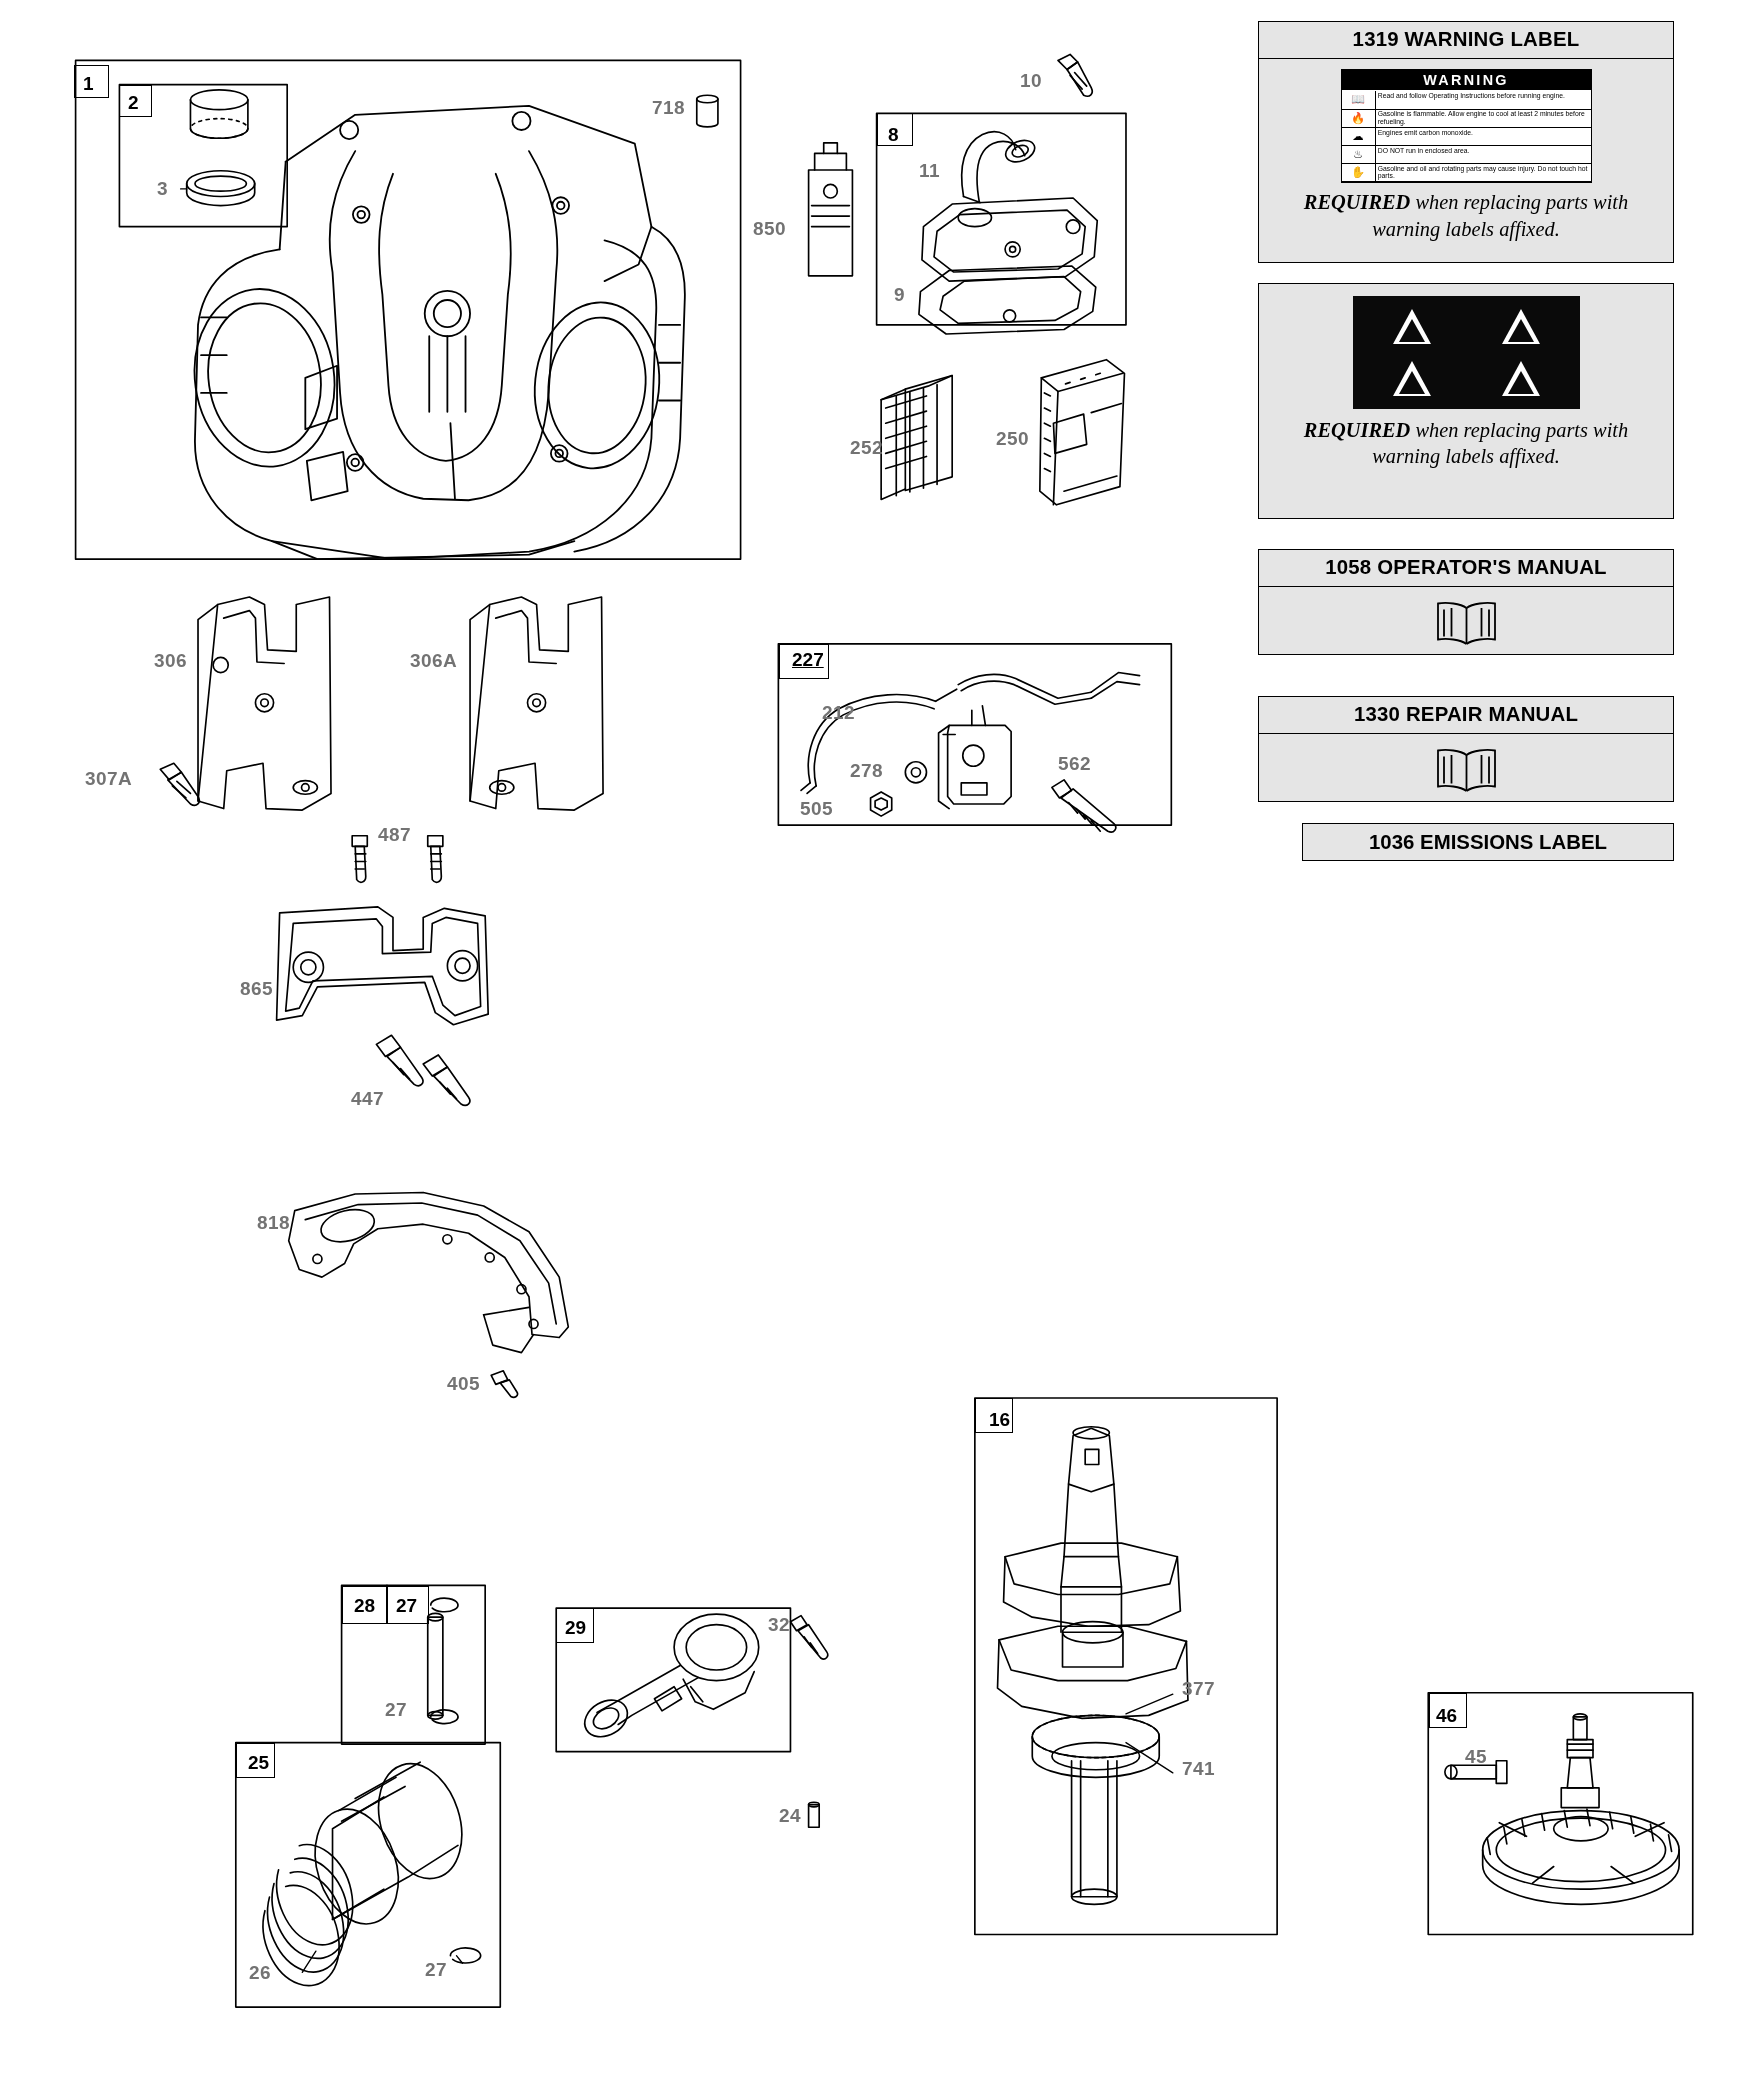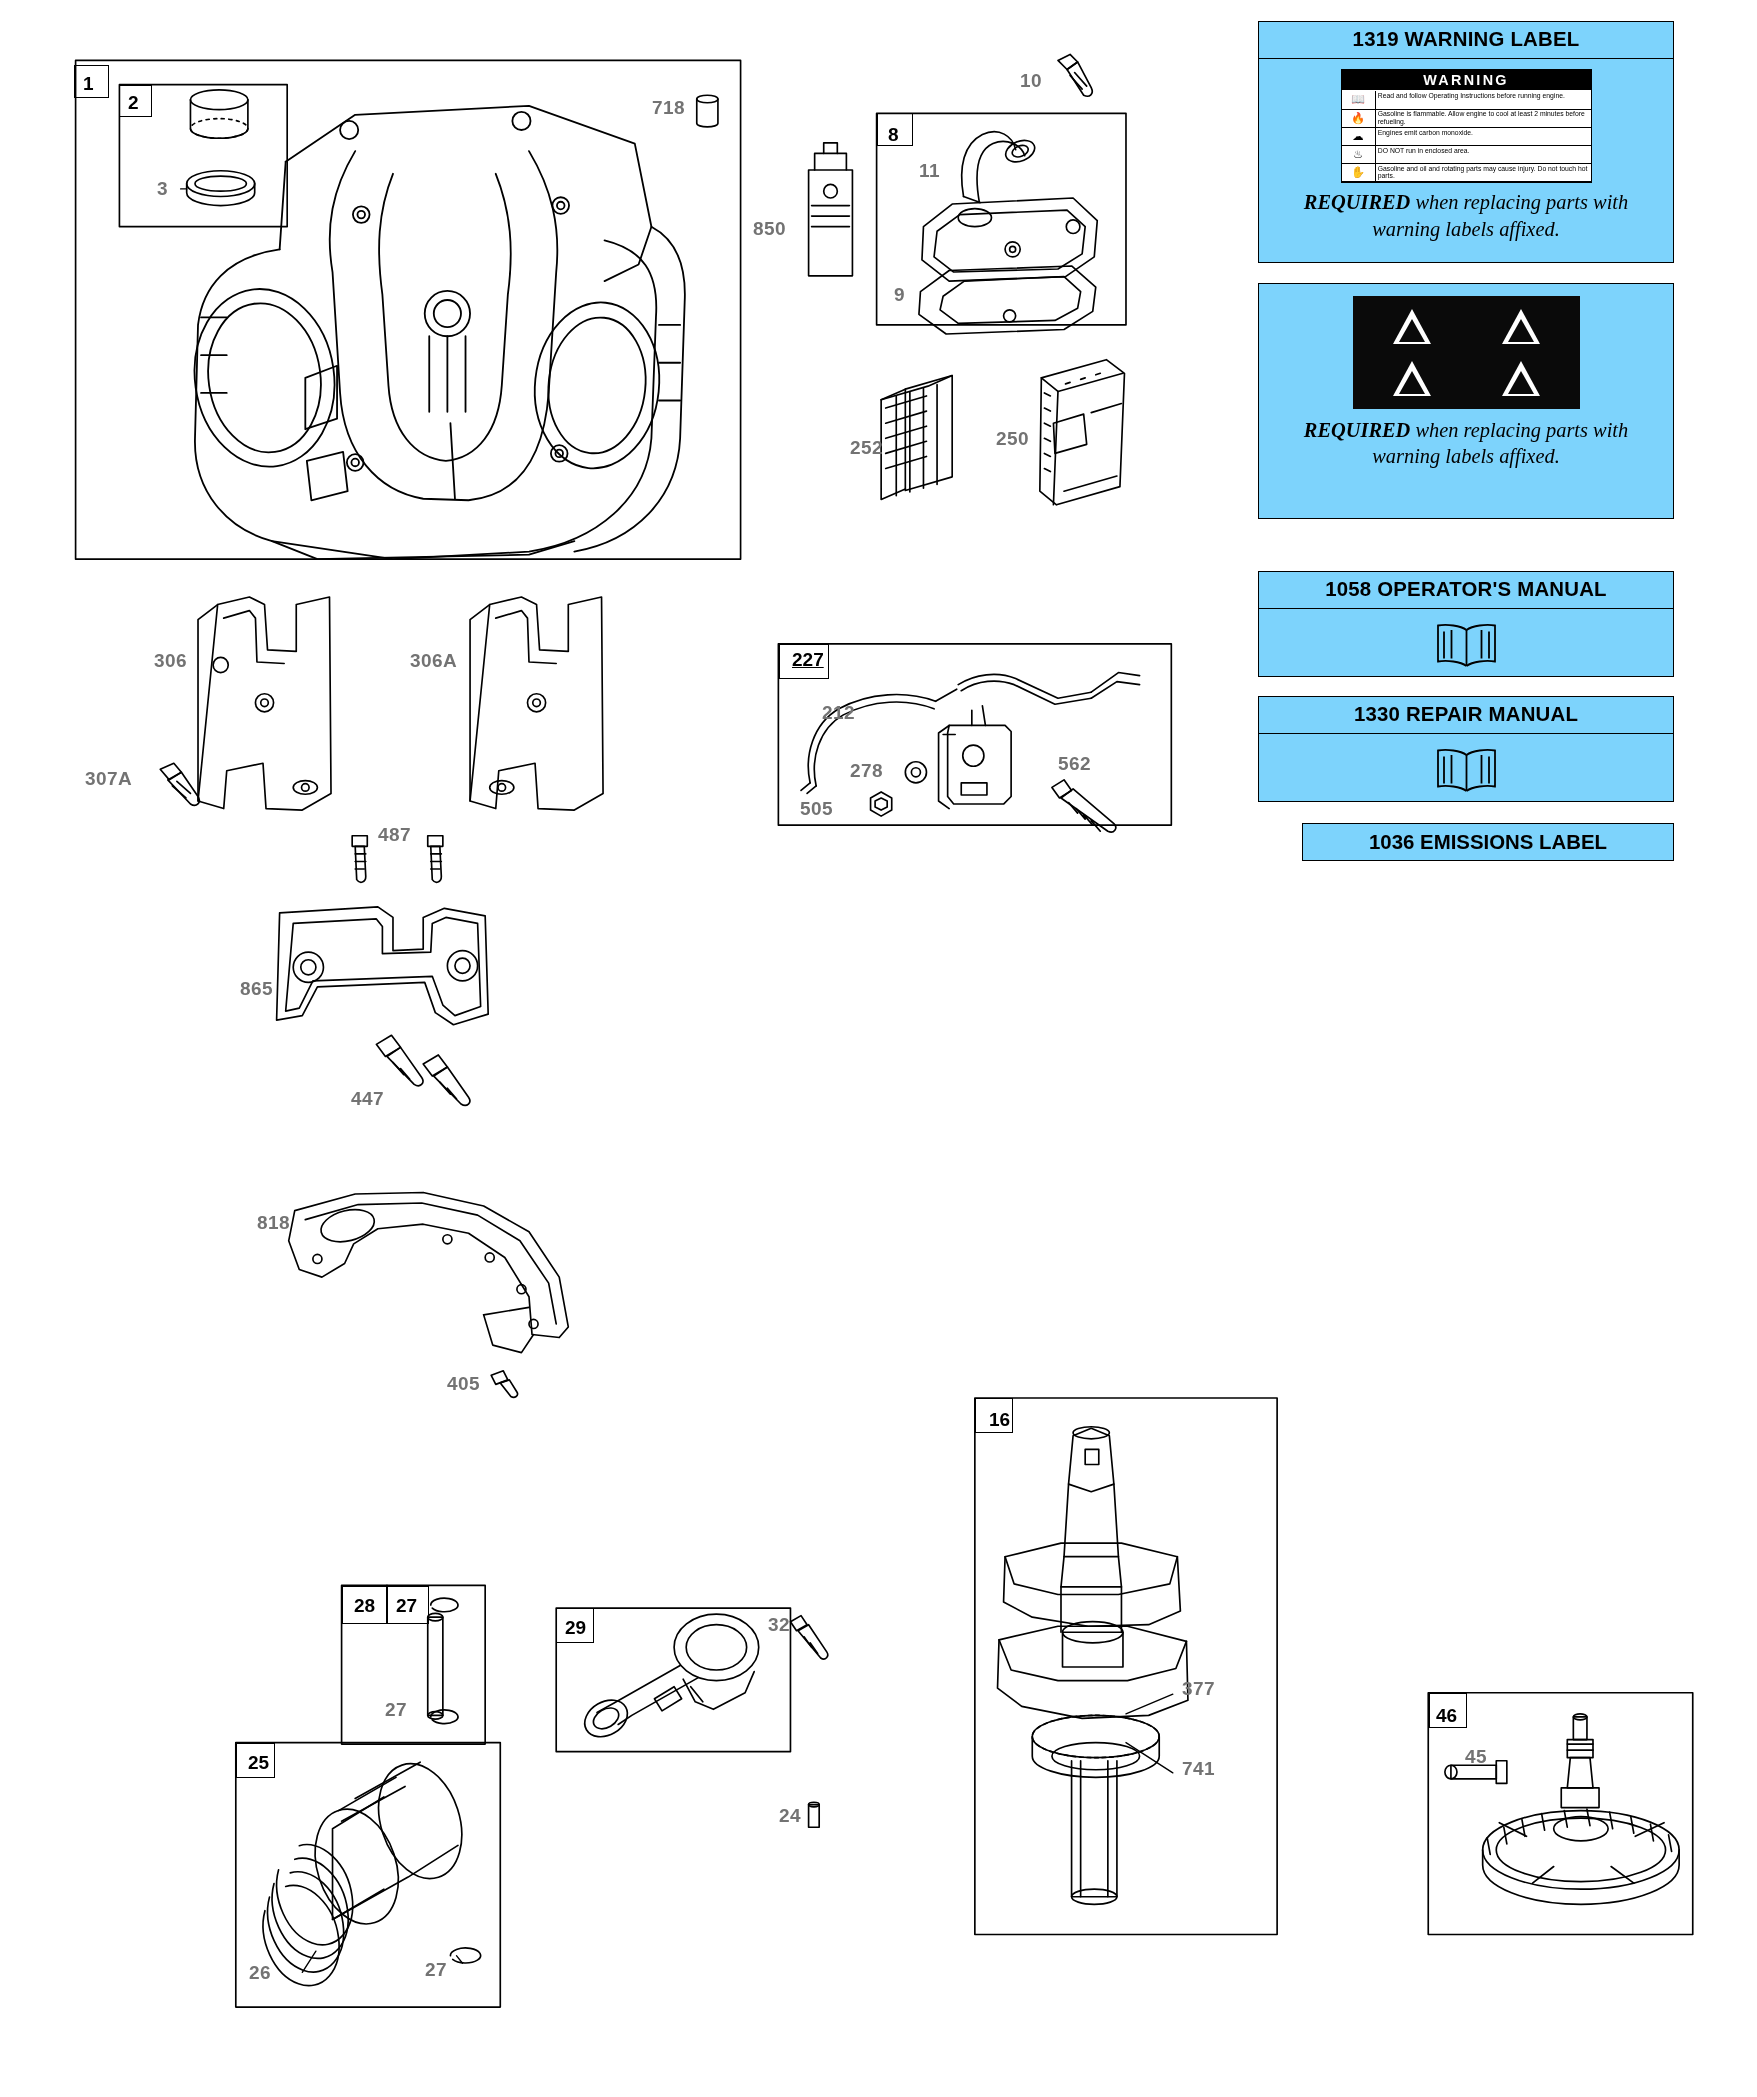--- a/index.html
+++ b/index.html
@@ -39,21 +39,21 @@
     position: absolute;
     border: 1.5px solid #000;
     box-sizing: border-box;
     background: transparent;
   }
   
   .panel {
     position: absolute;
     border: 1.5px solid #000;
     box-sizing: border-box;
-    background: #7dd3fc;
+    background: #e5e5e5;
   }
   .panel-title {
     border-bottom: 1.5px solid #000;
     text-align: center;
     font-size: 20.4px;
     font-weight: bold;
     padding: 6px 0 6.8px 0;
     letter-spacing: 0.2px;
   }
   .panel-body {
@@ -628,21 +628,21 @@
       <div>
           <span class="tri"></span>
         </div>
     </div>
     <div class="req-text">
       <b>REQUIRED</b><span> when replacing parts with warning labels affixed.</span>
     </div>
   </div>
 </div>
 
-<div class="panel" style="left:1258px;top:571px;width:416px;height:106px;">
+<div class="panel" style="left:1258px;top:549px;width:416px;height:106px;">
   <div class="panel-title">1058 OPERATOR'S MANUAL</div>
   <div class="panel-body">
     <div class="book">
       <svg viewBox="0 0 96 64" width="73" height="48">
         <g fill="none" stroke="#000" stroke-width="2.4">
           <path d="M48 12 C40 6 22 4 10 6 L10 54 C22 52 40 54 48 60"></path>
           <path d="M48 12 C56 6 74 4 86 6 L86 54 C74 52 56 54 48 60"></path>
           <path d="M48 12 L48 60"></path>
           <path d="M18 14 L18 50 M28 12 L28 50 M68 12 L68 50 M78 14 L78 50"></path>
         </g>

